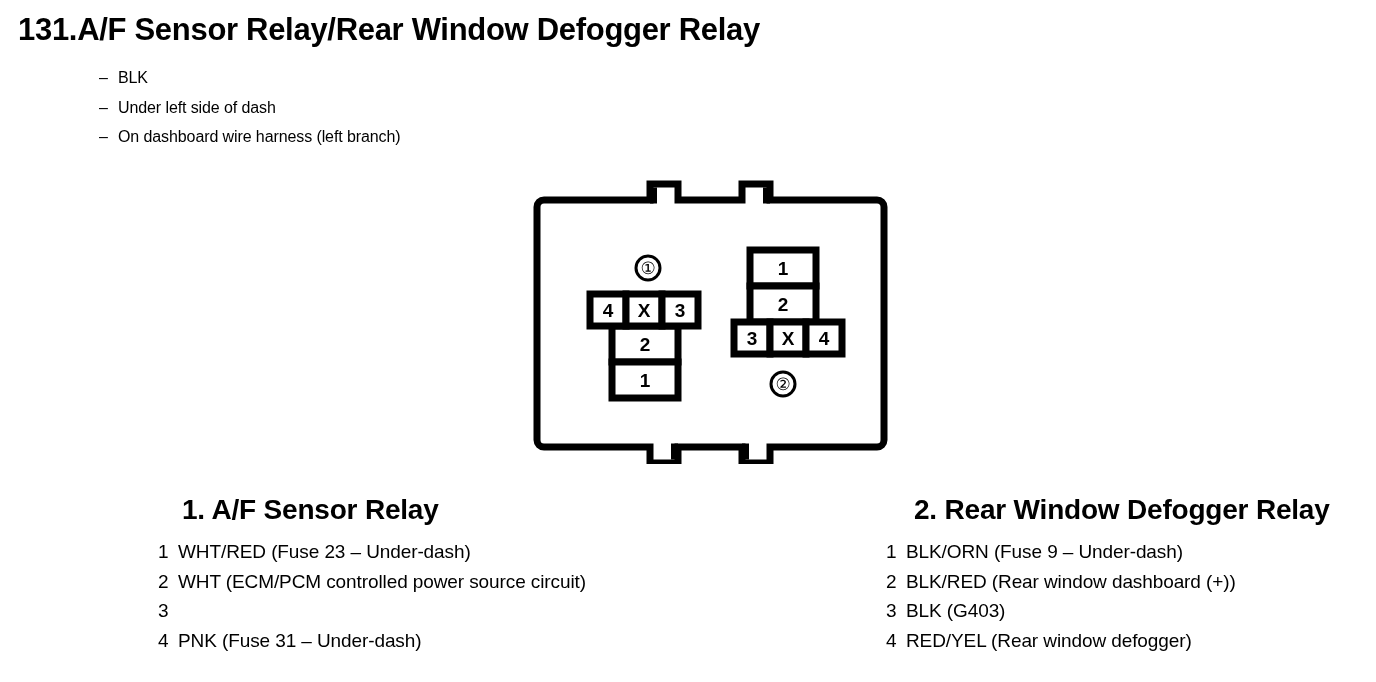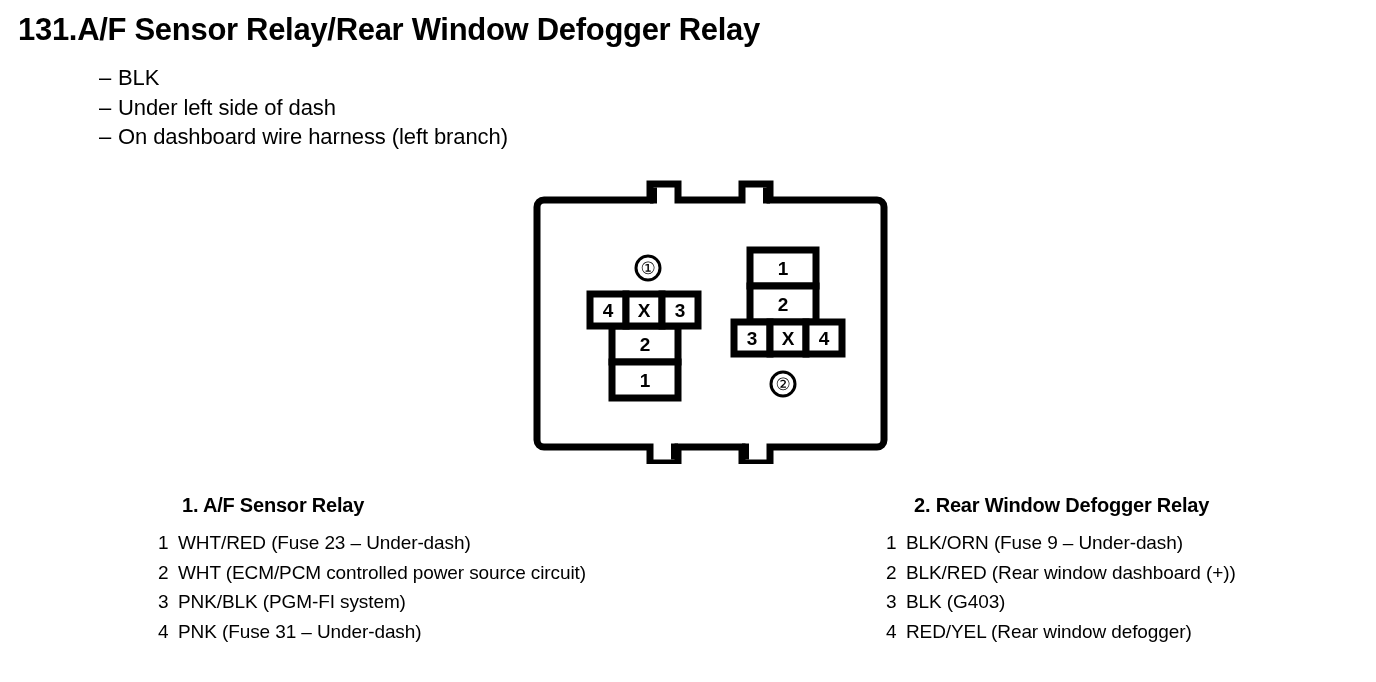--- a/index.html
+++ b/index.html
@@ -17,21 +17,21 @@
   
   .title{
     position:absolute;left:18px;top:12px;
     font-size:31px;font-weight:bold;letter-spacing:-0.3px;
     white-space:nowrap;
   }
   .title .num{}
 
   .bullets{position:absolute;left:99px;top:63px;}
   .bullet{
-    font-size:22px;line-height:29.5px;white-space:nowrap;letter-spacing:-0.1px;
+    font-size:16px;line-height:29.5px;white-space:nowrap;letter-spacing:-0.1px;
   }
   .bullet .dash{display:inline-block;width:19px;}
 
   
   .connector{
     position:absolute;left:520px;top:172px;width:380px;height:292px;
   }
   .connector svg{display:block;}
 
   
@@ -47,21 +47,21 @@
     position:absolute;
     font-size:17px;font-weight:normal;
     text-align:center;line-height:1;
     transform:translate(-50%,-50%);
     white-space:nowrap;
   }
 
   
   .legend{position:absolute;}
   .legend-title{
-    font-size:20px;font-weight:bold;white-space:nowrap;letter-spacing:-0.2px;
+    font-size:28px;font-weight:bold;white-space:nowrap;letter-spacing:-0.2px;
   }
   .legend-rows{margin-top:11px;}
   .legend-row{
     font-size:19px;line-height:29.5px;white-space:nowrap;letter-spacing:-0.1px;
     display:flex;
   }
   .legend-row .pin{width:20px;flex:0 0 20px;text-align:left;}
   .legend-row .desc{}
 
   #legend-left{left:140px;top:494px;}
@@ -169,21 +169,20 @@
       <div class="legend-row">
         <span class="pin">1</span>
         <span class="desc">WHT/RED (Fuse 23 – Under-dash)</span>
       </div>
       <div class="legend-row">
         <span class="pin">2</span>
         <span class="desc">WHT (ECM/PCM controlled power source circuit)</span>
       </div>
       <div class="legend-row">
         <span class="pin">3</span>
-        <span class="desc">PNK/BLK (PGM-FI system)</span>
       </div>
       <div class="legend-row">
         <span class="pin">4</span>
         <span class="desc">PNK (Fuse 31 – Under-dash)</span>
       </div>
     </div>
   </div>
 
   <div class="legend" id="legend-right">
     <div class="legend-title">2. Rear Window Defogger Relay</div>

